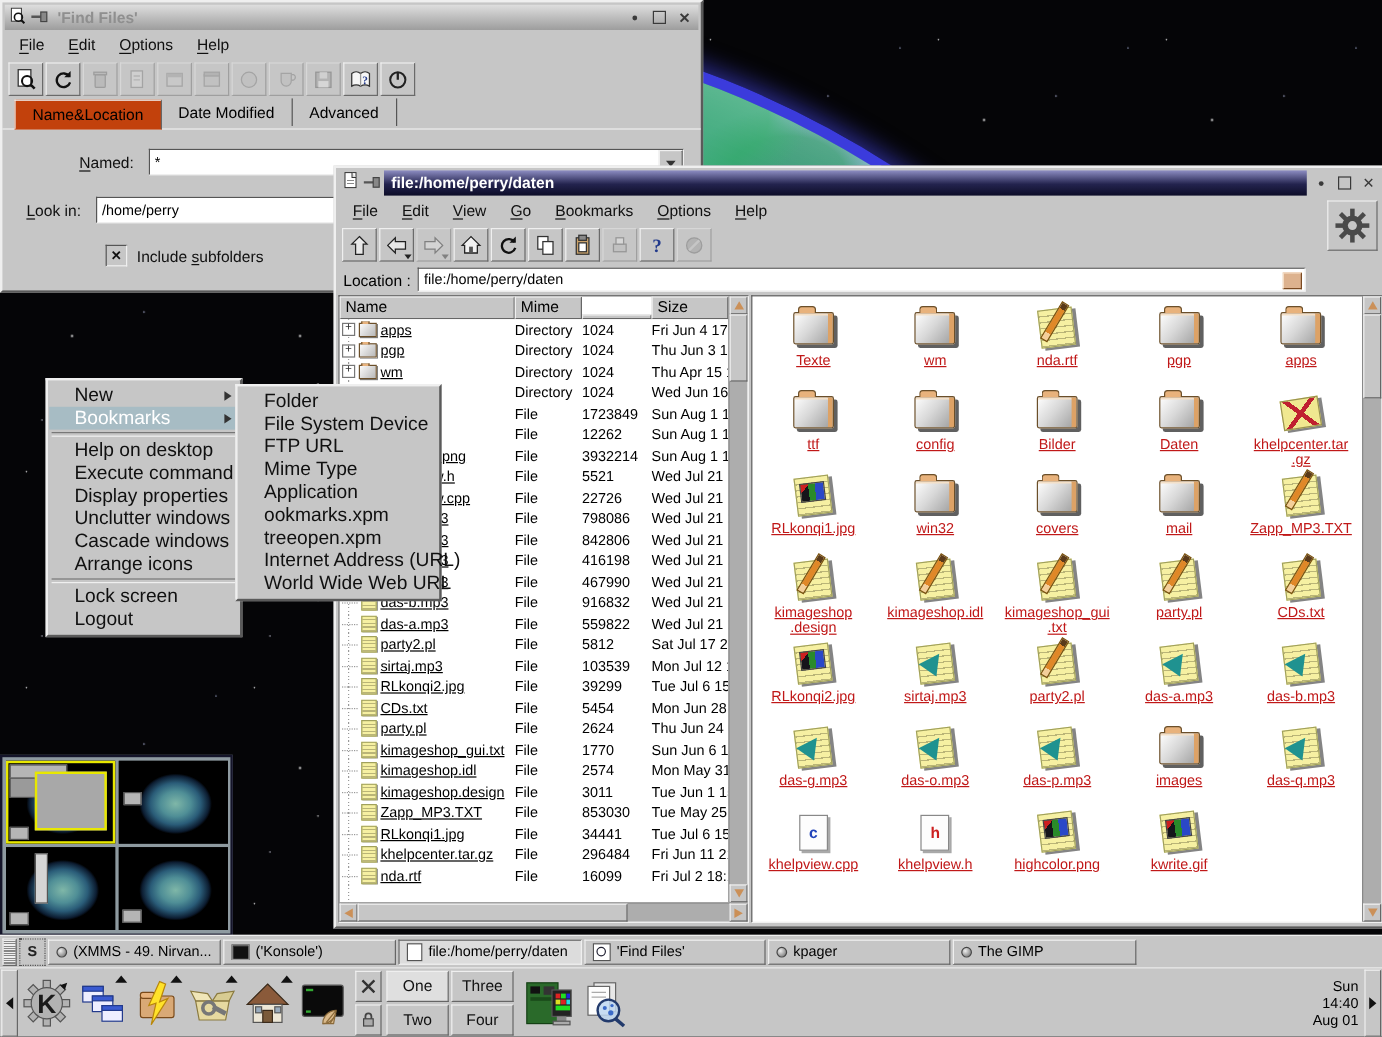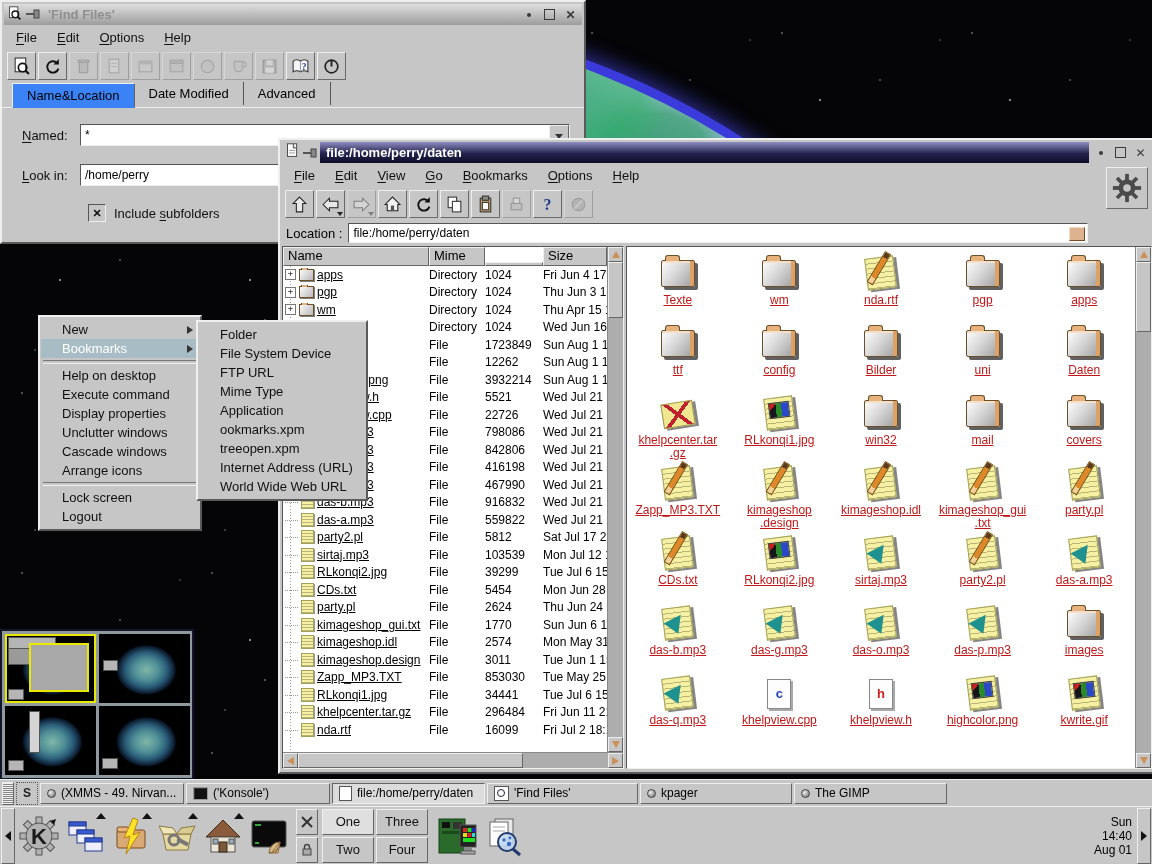--- a/index.html
+++ b/index.html
@@ -40,21 +40,21 @@
          display:flex;align-items:center;justify-content:center;position:relative;}
   .dim{opacity:.42;filter:grayscale(1);}
   .dd{position:absolute;right:1px;bottom:1px;width:0;height:0;border-left:3px solid transparent;border-right:3px solid transparent;border-top:4px solid #222;}
   .field{background:#fff;border:1px solid;border-color:#555 #efefef #efefef #555;height:20px;font-size:12px;
          font-family:"Liberation Sans",sans-serif;padding:0 4px;outline:none;}
   u{text-underline-offset:2px;}
   
   #win-find{left:0;top:0;width:582px;height:240px;z-index:3;}
   .tabbar{display:flex;align-items:flex-end;height:25px;padding-left:10px;font-size:13px;border-bottom:1px solid #efefef;}
   .tab{padding:4px 14px;white-space:nowrap;}
-  .tab.on{border:1px solid;border-color:#efefef #666 transparent #efefef;background:#3b82f6;margin-bottom:-1px;padding-left:14px;}
+  .tab.on{border:1px solid;border-color:#efefef #666 transparent #efefef;background:#c2410c;margin-bottom:-1px;padding-left:14px;}
   .tab.off{border-right:1px solid #555;margin-bottom:2px;}
   .frow{position:absolute;display:flex;align-items:center;font-size:13px;color:#101010;}
   .combo-btn{width:18px;height:20px;background:#c6c6c6;border:1px solid;border-color:#efefef #666 #666 #efefef;
              display:flex;align-items:center;justify-content:center;}
   .combo-btn::after{content:"";width:0;height:0;border-left:4px solid transparent;border-right:4px solid transparent;border-top:5px solid #333;}
   .chk{width:16px;height:16px;background:#c6c6c6;border:1px solid;border-color:#555 #efefef #efefef #555;
        display:flex;align-items:center;justify-content:center;font-size:11px;color:#111;font-weight:bold;}
   
   #win-kon{left:278px;top:138px;width:874px;height:632px;z-index:4;}
   .tbar-kon{display:flex;align-items:center;margin:2px 2px 0 2px;height:21px;gap:3px;padding:0 3px;}
@@ -128,21 +128,21 @@
   .ic-src::after{position:absolute;left:0;right:0;top:6px;text-align:center;font-weight:bold;font-size:13px;}
   .ic-cpp::after{content:"c";color:#2244bb;}
   .ic-h::after{content:"h";color:#cc2020;}
   
   .tic-folder{width:13px;height:10px;background:linear-gradient(130deg,#fbfbfb,#b8b8b8);border:1px solid #6b4f2a;flex:none;position:relative;box-shadow:1px 1px 0 rgba(0,0,0,.5);}
   .tic-folder::before{content:"";position:absolute;top:-3px;left:1px;width:5px;height:2px;background:#e8b27c;border:1px solid #6b4f2a;border-bottom:none;}
   .tic-note{width:11px;height:12px;background:#f6f0a2;border:1px solid #a0a05c;flex:none;box-shadow:1px 1px 0 rgba(0,0,0,.4);
      background-image:repeating-linear-gradient(to bottom,transparent 0 2px,#b9b477 2px 3px);}
   
   .menu{position:absolute;background:#c6c6c6;border:2px solid;border-color:#efefef #5a5a5a #5a5a5a #efefef;
-        padding:3px 1px;font-size:13px;color:#101010;}
+        padding:3px 1px;font-size:16px;color:#101010;}
   #ctx-menu{left:38px;top:315px;width:158px;z-index:20;}
   #sub-menu{left:196px;top:320px;width:166px;z-index:21;}
   .mit{height:19px;display:flex;align-items:center;padding:0 8px 0 21px;position:relative;white-space:nowrap;}
   .mit.hl{background:#a7bcc4;color:#fff;}
   .sub-arr{position:absolute;right:6px;top:6px;width:0;height:0;border-top:4px solid transparent;border-bottom:4px solid transparent;border-left:6px solid #333;}
   .msep{height:2px;border-top:1px solid #777;border-bottom:1px solid #efefef;margin:2px 2px;}
   
   #pager{left:0;top:629px;width:194px;height:151px;position:absolute;z-index:5;background:#8e9aa0;
          border:2px solid #15152a;padding:3px;box-sizing:border-box;display:grid;grid-template-columns:91px 91px;grid-auto-rows:69px;gap:3px;}
   .pcell{position:relative;background:
@@ -280,21 +280,21 @@
           <line x1="9" y1="3" x2="9" y2="9" stroke="#222" stroke-width="1.8"></line>
         </svg>
       </div>
     </div>
   <div class="tabbar" id="ff-tabs">
       <div class="tab on">Name&amp;Location</div>
       <div class="tab off">Date Modified</div>
       <div class="tab off">Advanced</div>
     </div>
   <div class="frow" style="left:20px;top:122px;width:548px;">
-    <span id="named-label" style="width:58px;"><u>N</u>amed:</span>
+    <span id="named-label" style="width:58px;margin-left:44px;"><u>N</u>amed:</span>
     <span style="flex:1;display:flex;position:relative;">
       <input class="field" style="flex: 1 1 0%;" value="*">
       <span class="combo-btn" style="position:absolute;right:1px;top:1px;"></span>
     </span>
   </div>
   <div class="frow" style="left:20px;top:162px;width:548px;">
     <span id="lookin-label" style="width:58px;"><u>L</u>ook in:</span>
     <input class="field" style="flex: 1 1 0%;" value="/home/perry">
   </div>
   <div class="frow" style="left:86px;top:202px;gap:8px;">
@@ -767,57 +767,51 @@
           <div class="cell">
             <div class="gicon">
               <span class="ic ic-folder"></span>
             </div>
             <div class="glabel">Bilder</div>
           </div>
           <div class="cell">
             <div class="gicon">
               <span class="ic ic-folder"></span>
             </div>
-            <div class="glabel">uni</div>
+            <div class="glabel">Daten</div>
+          </div>
+          <div class="cell">
+            <div class="gicon">
+              <span class="ic ic-tar"></span>
+            </div>
+            <div class="glabel">khelpcenter.tar<br>.gz</div>
+          </div>
+          <div class="cell">
+            <div class="gicon">
+              <span class="ic ic-note ic-img"></span>
+            </div>
+            <div class="glabel">RLkonqi1.jpg</div>
           </div>
           <div class="cell">
             <div class="gicon">
               <span class="ic ic-folder"></span>
             </div>
-            <div class="glabel">Daten</div>
-          </div>
-          <div class="cell">
-            <div class="gicon">
-              <span class="ic ic-tar"></span>
-            </div>
-            <div class="glabel">khelpcenter.tar<br>.gz</div>
-          </div>
-          <div class="cell">
-            <div class="gicon">
-              <span class="ic ic-note ic-img"></span>
-            </div>
-            <div class="glabel">RLkonqi1.jpg</div>
+            <div class="glabel">win32</div>
           </div>
           <div class="cell">
             <div class="gicon">
               <span class="ic ic-folder"></span>
             </div>
-            <div class="glabel">win32</div>
+            <div class="glabel">covers</div>
           </div>
           <div class="cell">
             <div class="gicon">
               <span class="ic ic-folder"></span>
             </div>
             <div class="glabel">mail</div>
-          </div>
-          <div class="cell">
-            <div class="gicon">
-              <span class="ic ic-folder"></span>
-            </div>
-            <div class="glabel">covers</div>
           </div>
           <div class="cell">
             <div class="gicon">
               <span class="ic ic-note pencil"></span>
             </div>
             <div class="glabel">Zapp_MP3.TXT</div>
           </div>
           <div class="cell">
             <div class="gicon">
               <span class="ic ic-note pencil"></span>

